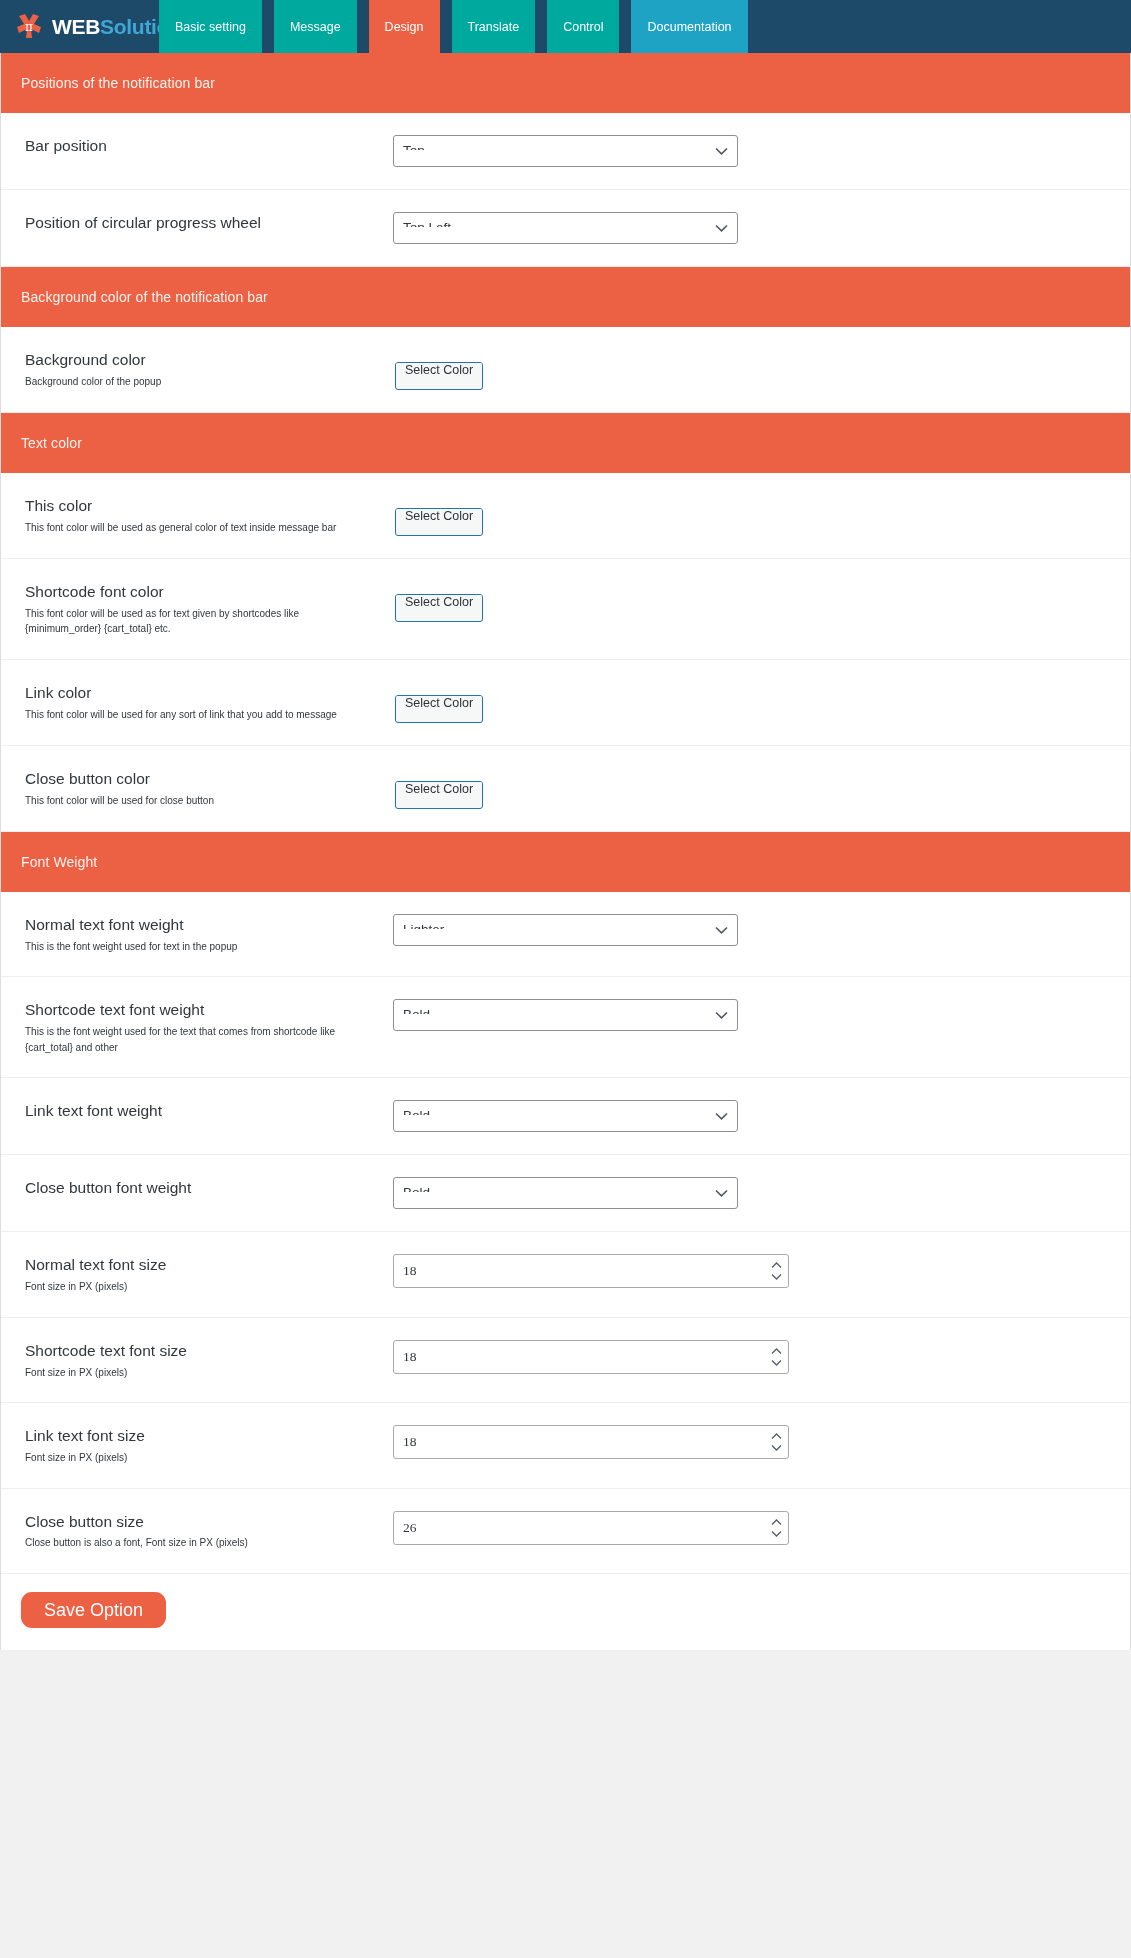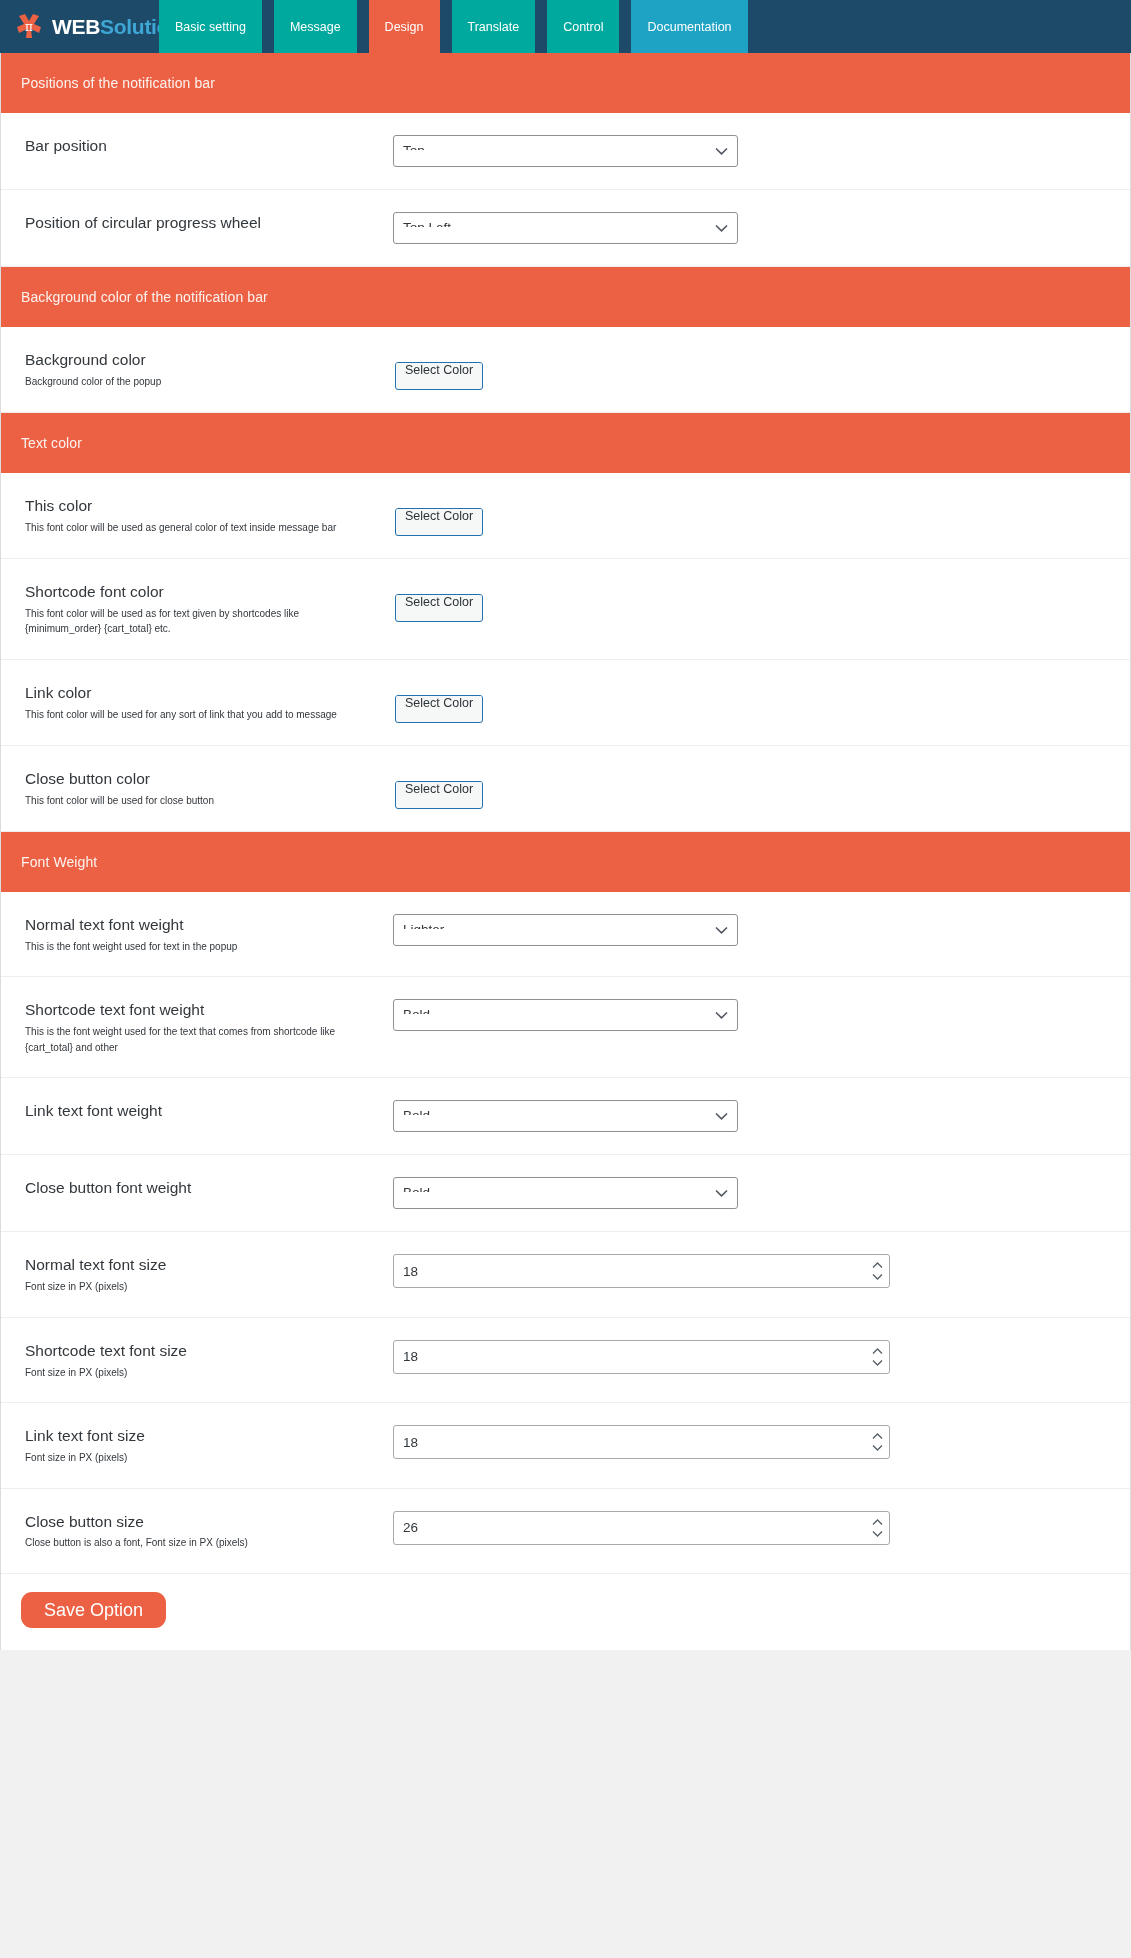--- a/index.html
+++ b/index.html
@@ -159,21 +159,22 @@
     padding: 0 9px;
     font-size: 12.5px;
     color: #2c3338;
     background: #f6f7f7;
     white-space: nowrap;
   }
 
   
   .num-wrap {
     position: relative;
-    width: 497px;
+    width: 396px;
+    font-family: Liberation Serif, serif;
   }
   input.ui-number {
     width: 100%;
     height: 34px;
     padding: 0 26px 0 9px;
     font-size: 13.5px;
     font-family: inherit;
     color: #32373c;
     background: #ffffff;
     border: 1px solid #a7aaad;

